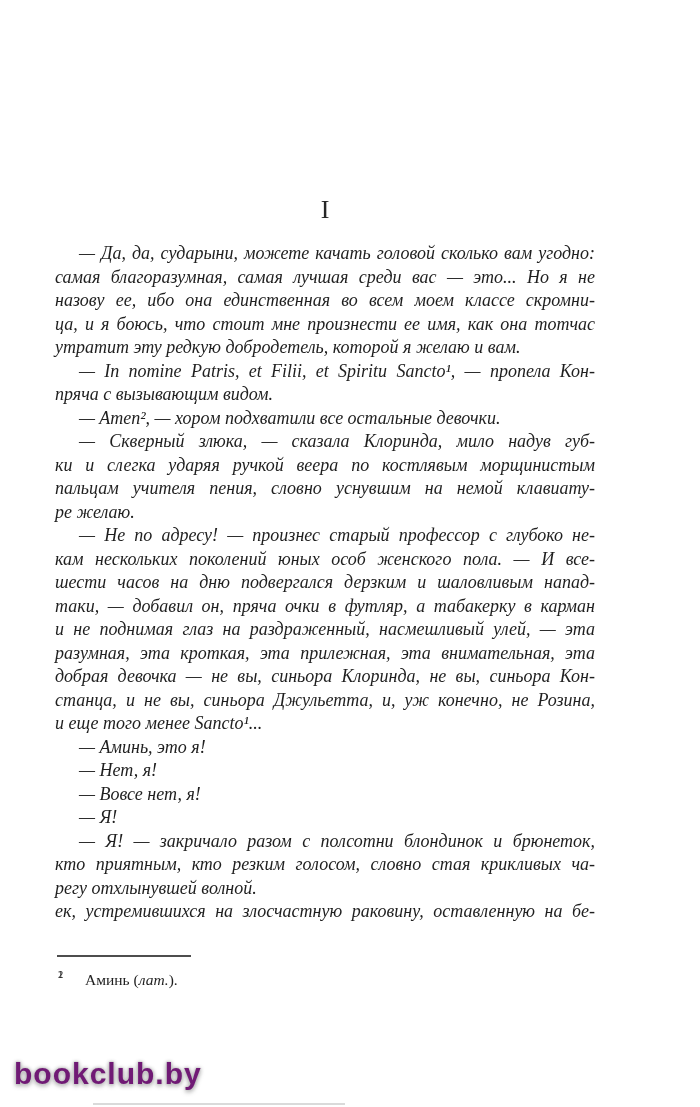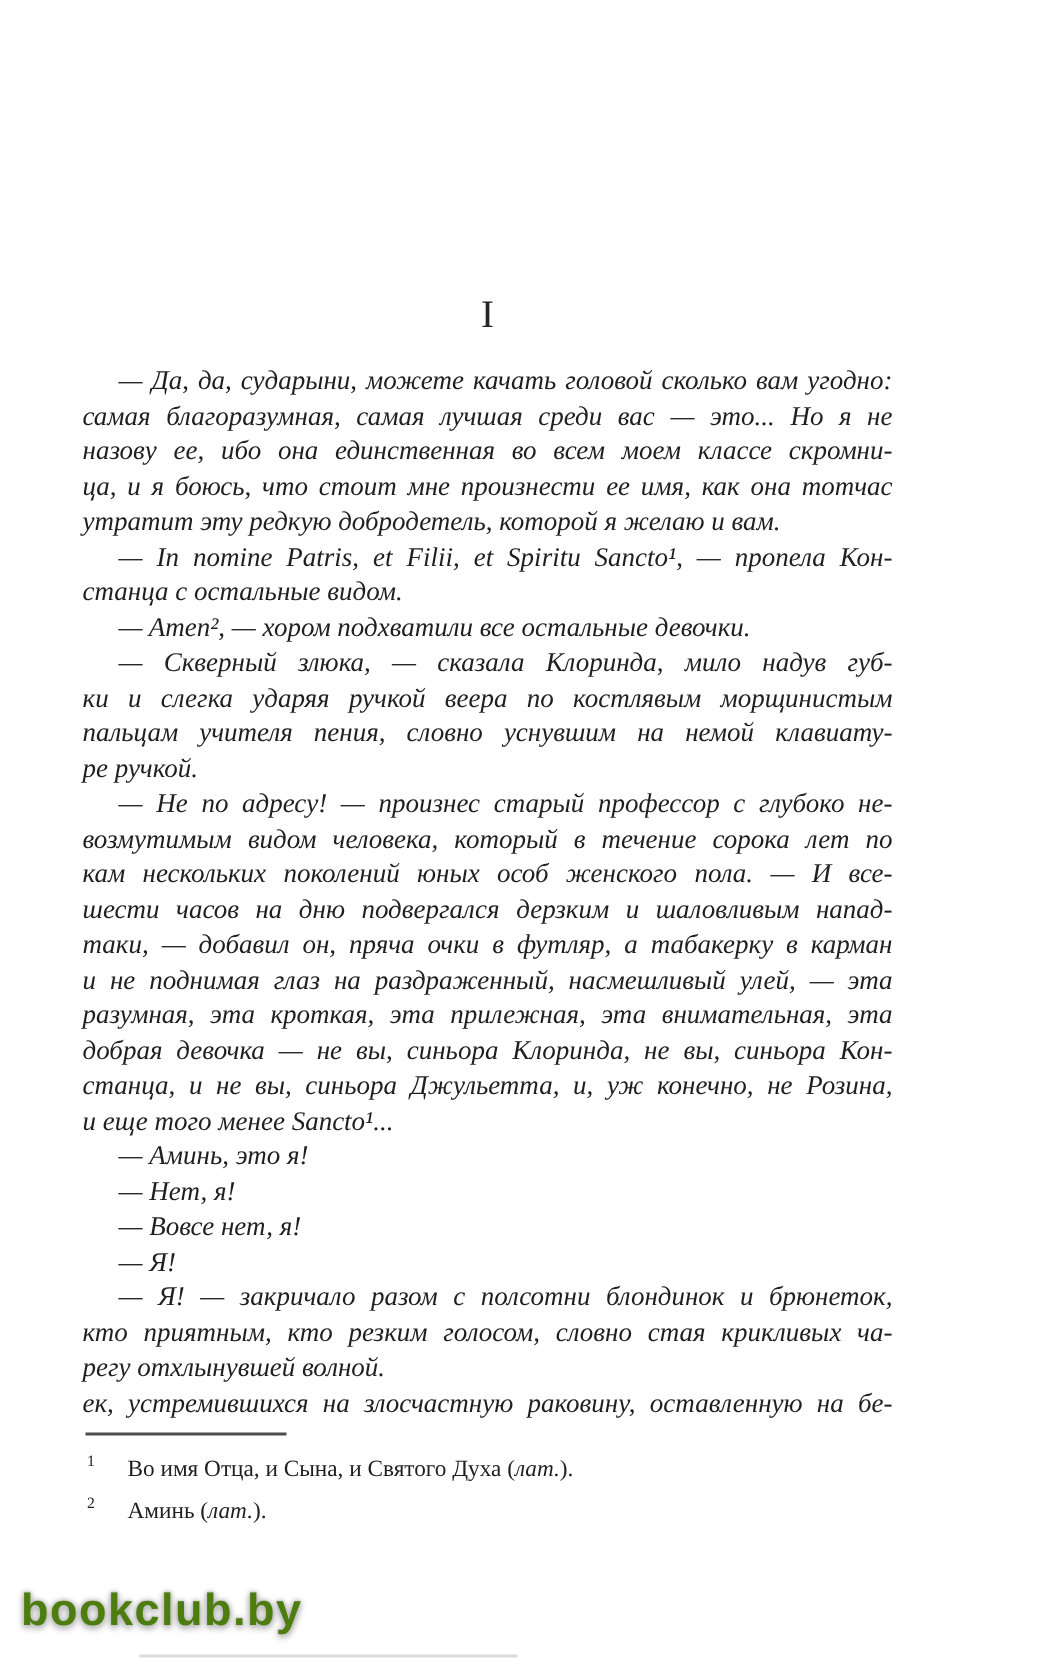--- a/index.html
+++ b/index.html
@@ -69,21 +69,21 @@
   }
   .footnote i { font-style: italic; }
   .watermark {
     position: absolute;
     left: 14px;
     top: 1057px;
     font-family: "Liberation Sans", sans-serif;
     font-weight: bold;
     font-size: 30px;
     letter-spacing: 1px;
-    color: #4d7c0f;
+    color: #701a75;
     text-shadow:
       0 0 2px #c9c9c9,
       0 0 4px #b5b5b5,
       0 2px 5px #a8a8a8,
       0 0 1px #bdbdbd;
   }
   .page-edge-line {
     position: absolute;
     top: 1103px;
     left: 93px;
@@ -102,34 +102,33 @@
   <div class="body-text">
       <div class="paragraph">
         <div class="line first">— Да, да, сударыни, можете качать головой сколько вам угодно:</div>
         <div class="line">самая благоразумная, самая лучшая среди вас — это... Но я не</div>
         <div class="line">назову ее, ибо она единственная во всем моем классе скромни-</div>
         <div class="line">ца, и я боюсь, что стоит мне произнести ее имя, как она тотчас</div>
         <div class="line last">утратит эту редкую добродетель, которой я желаю и вам.</div>
       </div>
       <div class="paragraph">
         <div class="line first">— In nomine Patris, et Filii, et Spiritu Sancto¹, — пропела Кон-</div>
-        <div class="line last">станца с остальные видом.</div>
+        <div class="line last">пряча с вызывающим видом.</div>
       </div>
       <div class="paragraph">
         <div class="line first last">— Amen², — хором подхватили все остальные девочки.</div>
       </div>
       <div class="paragraph">
         <div class="line first">— Скверный злюка, — сказала Клоринда, мило надув губ-</div>
         <div class="line">ки и слегка ударяя ручкой веера по костлявым морщинистым</div>
         <div class="line">пальцам учителя пения, словно уснувшим на немой клавиату-</div>
-        <div class="line last">ре ручкой.</div>
+        <div class="line last">ре желаю.</div>
       </div>
       <div class="paragraph">
         <div class="line first">— Не по адресу! — произнес старый профессор с глубоко не-</div>
-        <div class="line">возмутимым видом человека, который в течение сорока лет по</div>
         <div class="line">кам нескольких поколений юных особ женского пола. — И все-</div>
         <div class="line">шести часов на дню подвергался дерзким и шаловливым напад-</div>
         <div class="line">таки, — добавил он, пряча очки в футляр, а табакерку в карман</div>
         <div class="line">и не поднимая глаз на раздраженный, насмешливый улей, — эта</div>
         <div class="line">разумная, эта кроткая, эта прилежная, эта внимательная, эта</div>
         <div class="line">добрая девочка — не вы, синьора Клоринда, не вы, синьора Кон-</div>
         <div class="line">станца, и не вы, синьора Джульетта, и, уж конечно, не Розина,</div>
         <div class="line last">и еще того менее Sancto¹...</div>
       </div>
       <div class="paragraph">
@@ -148,21 +147,21 @@
         <div class="line first">— Я! — закричало разом с полсотни блондинок и брюнеток,</div>
         <div class="line">кто приятным, кто резким голосом, словно стая крикливых ча-</div>
         <div class="line last">регу отхлынувшей волной.</div>
         <div class="line">ек, устремившихся на злосчастную раковину, оставленную на бе-</div>
       </div>
     </div>
 
   <div class="footnote-rule"></div>
 
   <div class="footnotes">
-      <div class="footnote"><span class="fn-marker">1</span><span><span>Во имя Отца, и Сына, и Святого Духа (</span><i>лат.</i><span>).</span></span></div>
+      <div class="footnote"><span class="fn-marker">1</span></div>
       <div class="footnote"><span class="fn-marker">2</span><span><span>Аминь (</span><i>лат.</i><span>).</span></span></div>
     </div>
 
   <div class="watermark">bookclub.by</div>
 
   <div class="page-edge-line"></div>
 
 </div>
 
 </body></html>

